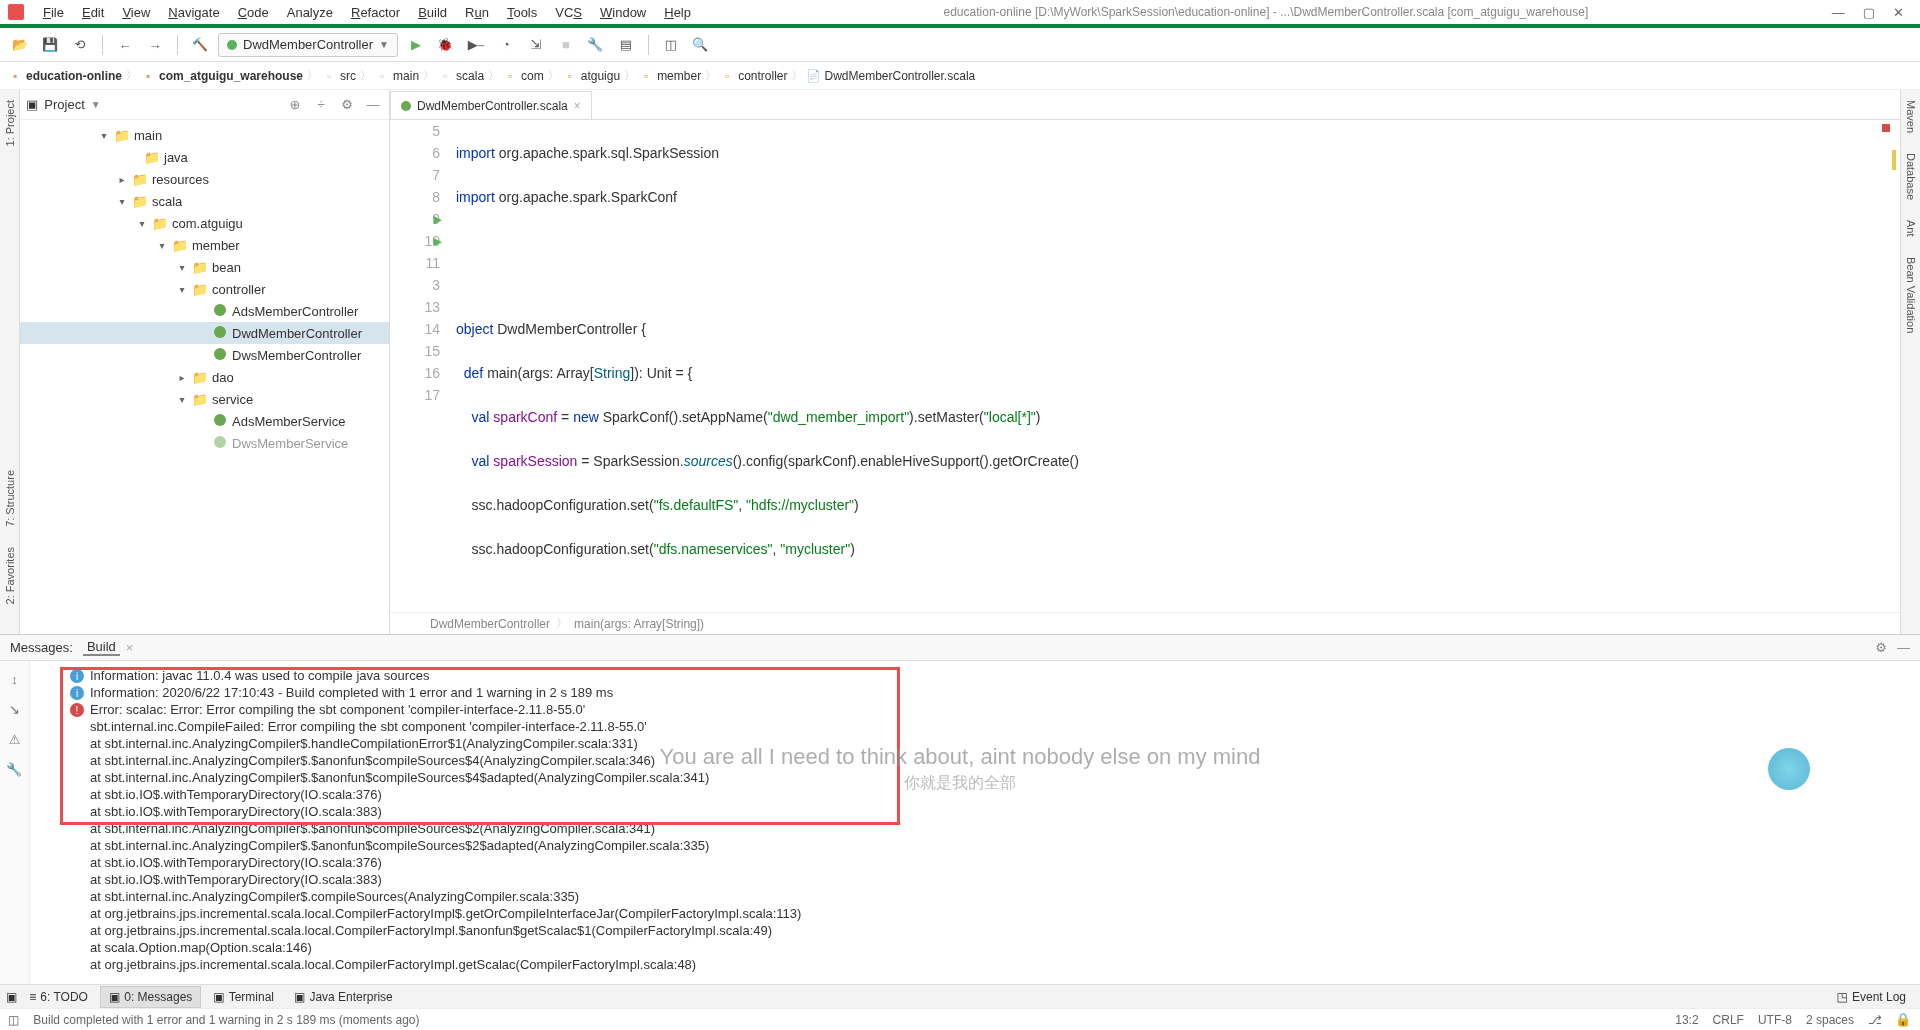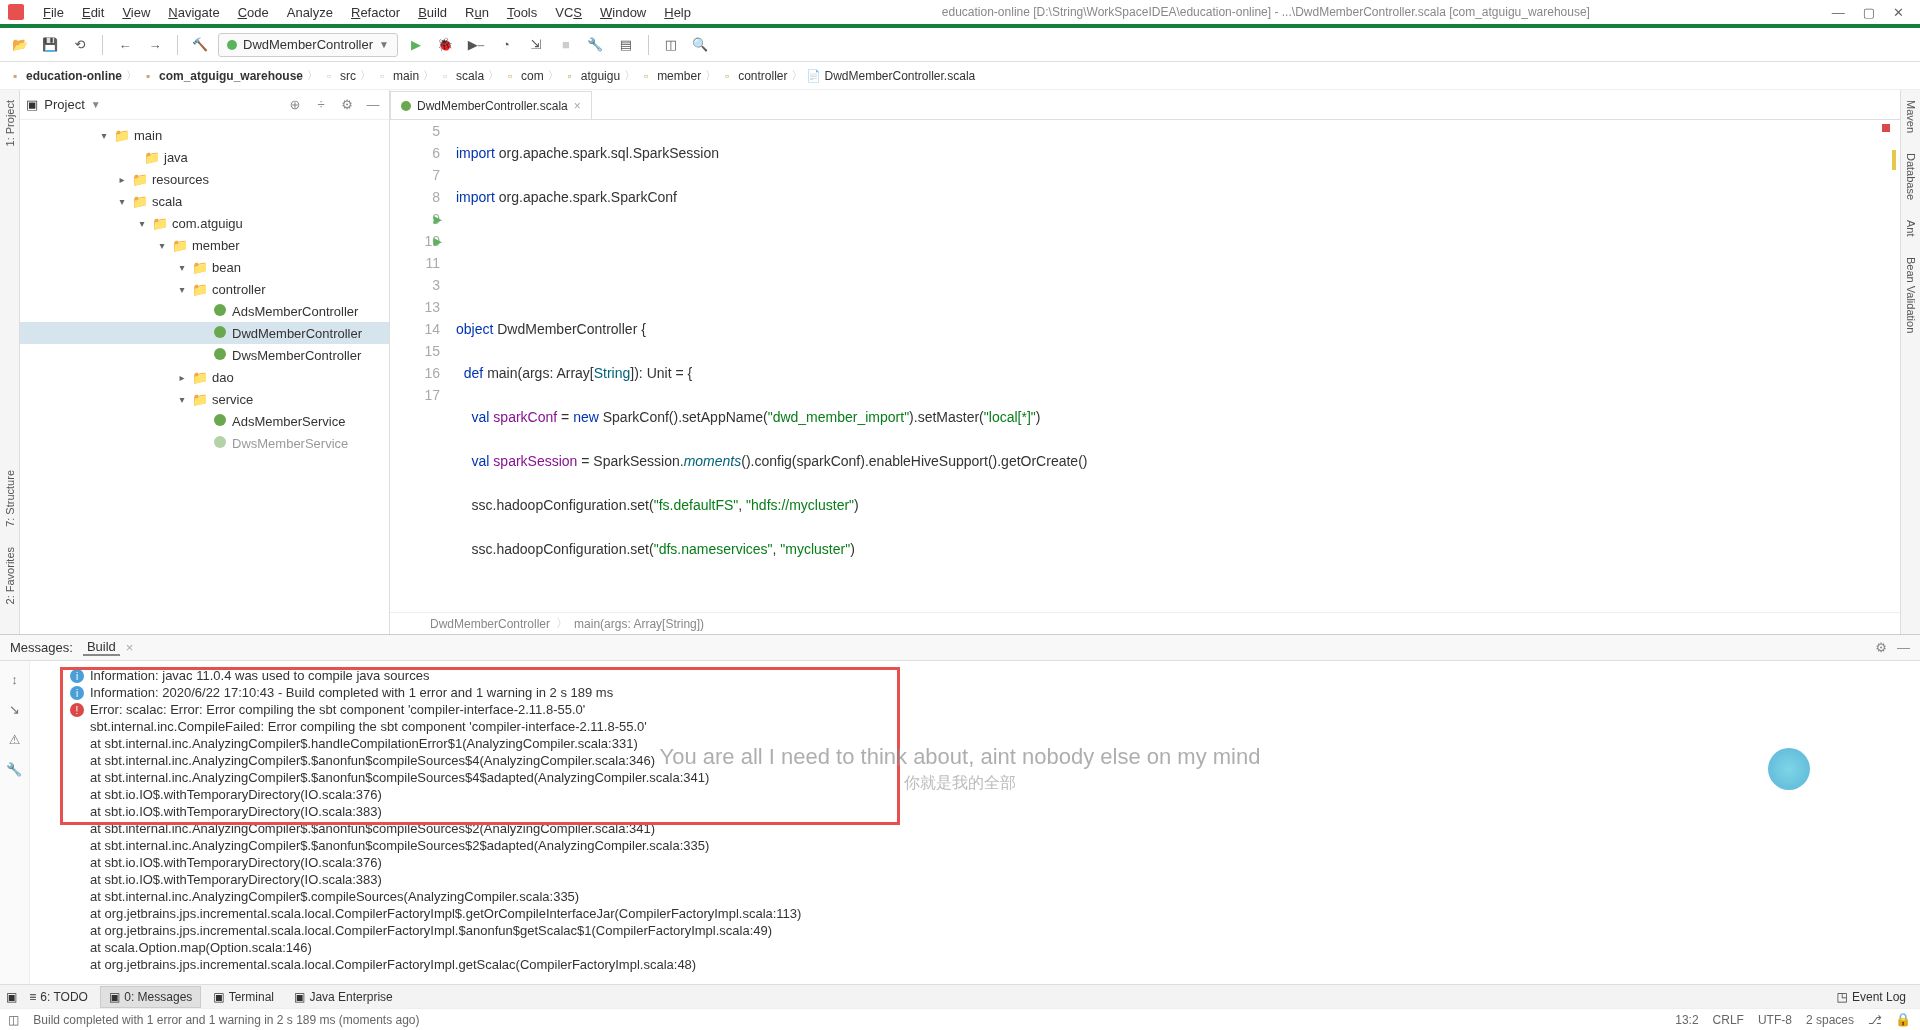--- a/index.html
+++ b/index.html
@@ -125,21 +125,21 @@
   <div class="mitem"><u>N</u>avigate</div>
   <div class="mitem"><u>C</u>ode</div>
   <div class="mitem">Analyze</div>
   <div class="mitem"><u>R</u>efactor</div>
   <div class="mitem"><u>B</u>uild</div>
   <div class="mitem">R<u>u</u>n</div>
   <div class="mitem"><u>T</u>ools</div>
   <div class="mitem">VC<u>S</u></div>
   <div class="mitem"><u>W</u>indow</div>
   <div class="mitem"><u>H</u>elp</div>
-  <div class="title">education-online [D:\String\WorkSpaceIDEA\education-online] - ...\DwdMemberController.scala [com_atguigu_warehouse]</div>
+  <div class="title">education-online [D:\MyWork\SparkSession\education-online] - ...\DwdMemberController.scala [com_atguigu_warehouse]</div>
   <div class="winbtns">
     <span>—</span>
     <span>▢</span>
     <span>✕</span>
   </div>
 </div>
 
 <div class="toolbar">
   <div class="tb-btn">📂</div>
   <div class="tb-btn">💾</div>
@@ -355,21 +355,21 @@
           <div class="ln">17</div>
       </div>
       <div class="code-lines">
 <div class="code-line"><span class="kw">import</span> org.apache.spark.sql.SparkSession</div>
 <div class="code-line"><span class="kw">import</span> org.apache.spark.SparkConf</div>
 <div class="code-line"></div>
 <div class="code-line"></div>
 <div class="code-line"><span class="kw">object</span> DwdMemberController {</div>
 <div class="code-line">  <span class="kw">def</span> main(args: Array[<span class="typ">String</span>]): Unit = {</div>
 <div class="code-line">    <span class="kw">val</span> <span class="def">sparkConf</span> = <span class="kw">new</span> SparkConf().setAppName(<span class="str">"dwd_member_import"</span>).setMaster(<span class="str">"local[*]"</span>)</div>
-<div class="code-line">    <span class="kw">val</span> <span class="def">sparkSession</span> = SparkSession.<span class="fn">moments</span>().config(sparkConf).enableHiveSupport().getOrCreate()</div>
+<div class="code-line">    <span class="kw">val</span> <span class="def">sparkSession</span> = SparkSession.<span class="fn">sources</span>().config(sparkConf).enableHiveSupport().getOrCreate()</div>
 <div class="code-line">    ssc.hadoopConfiguration.set(<span class="str">"fs.defaultFS"</span>, <span class="str">"hdfs://mycluster"</span>)</div>
 <div class="code-line">    ssc.hadoopConfiguration.set(<span class="str">"dfs.nameservices"</span>, <span class="str">"mycluster"</span>)</div>
 
 
       </div>
     </div>
     <div class="editor-status">
       <span>DwdMemberController</span>
       <span class="chev">〉</span>
       <span>main(args: Array[String])</span>

